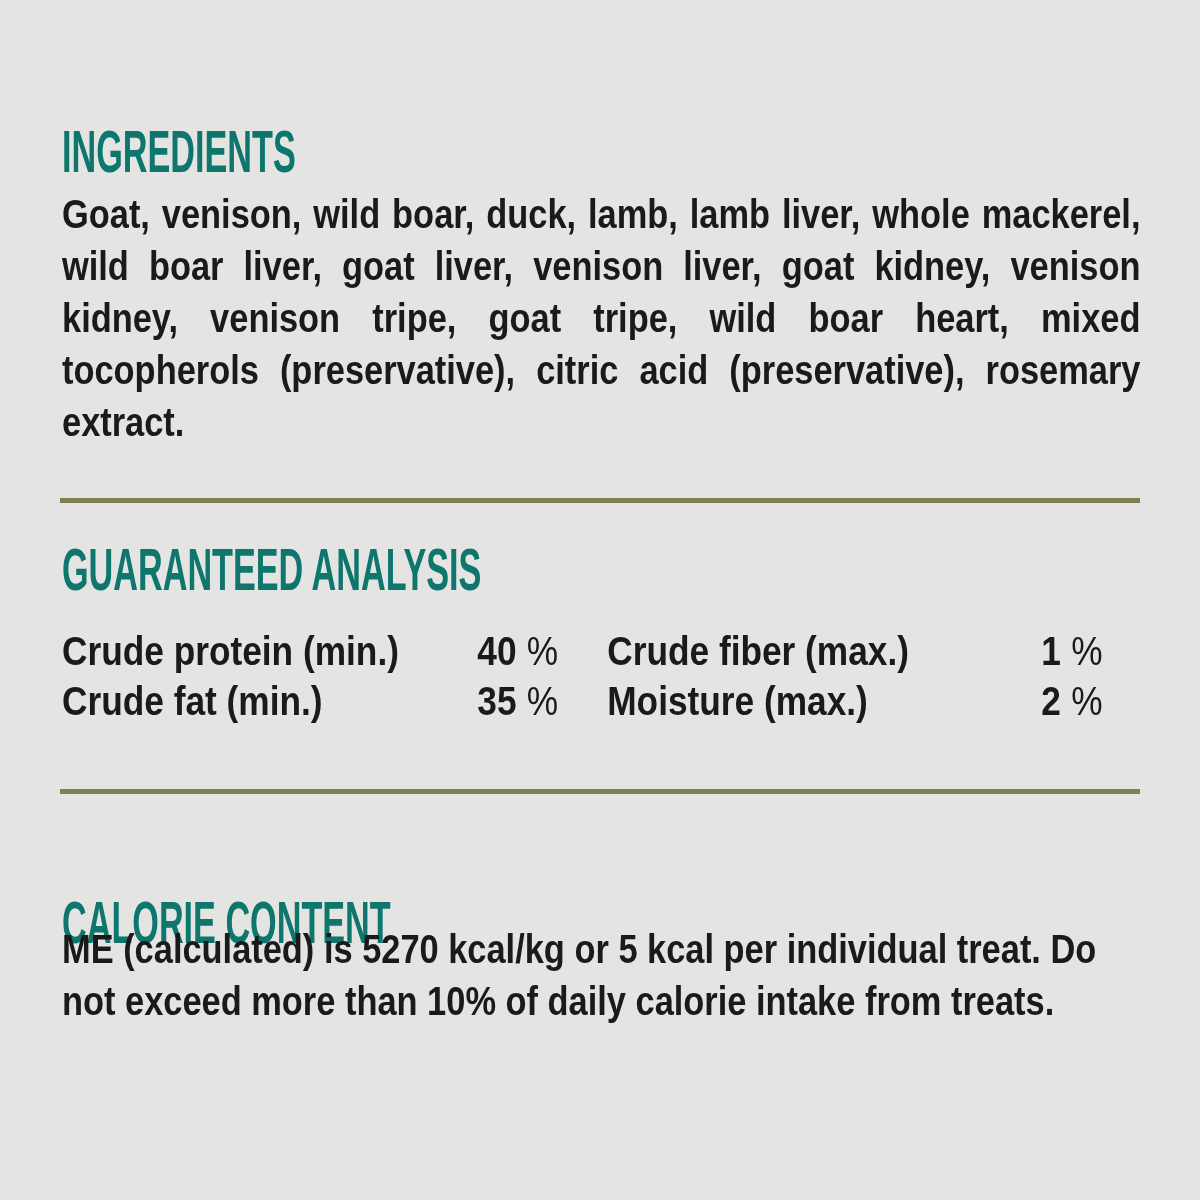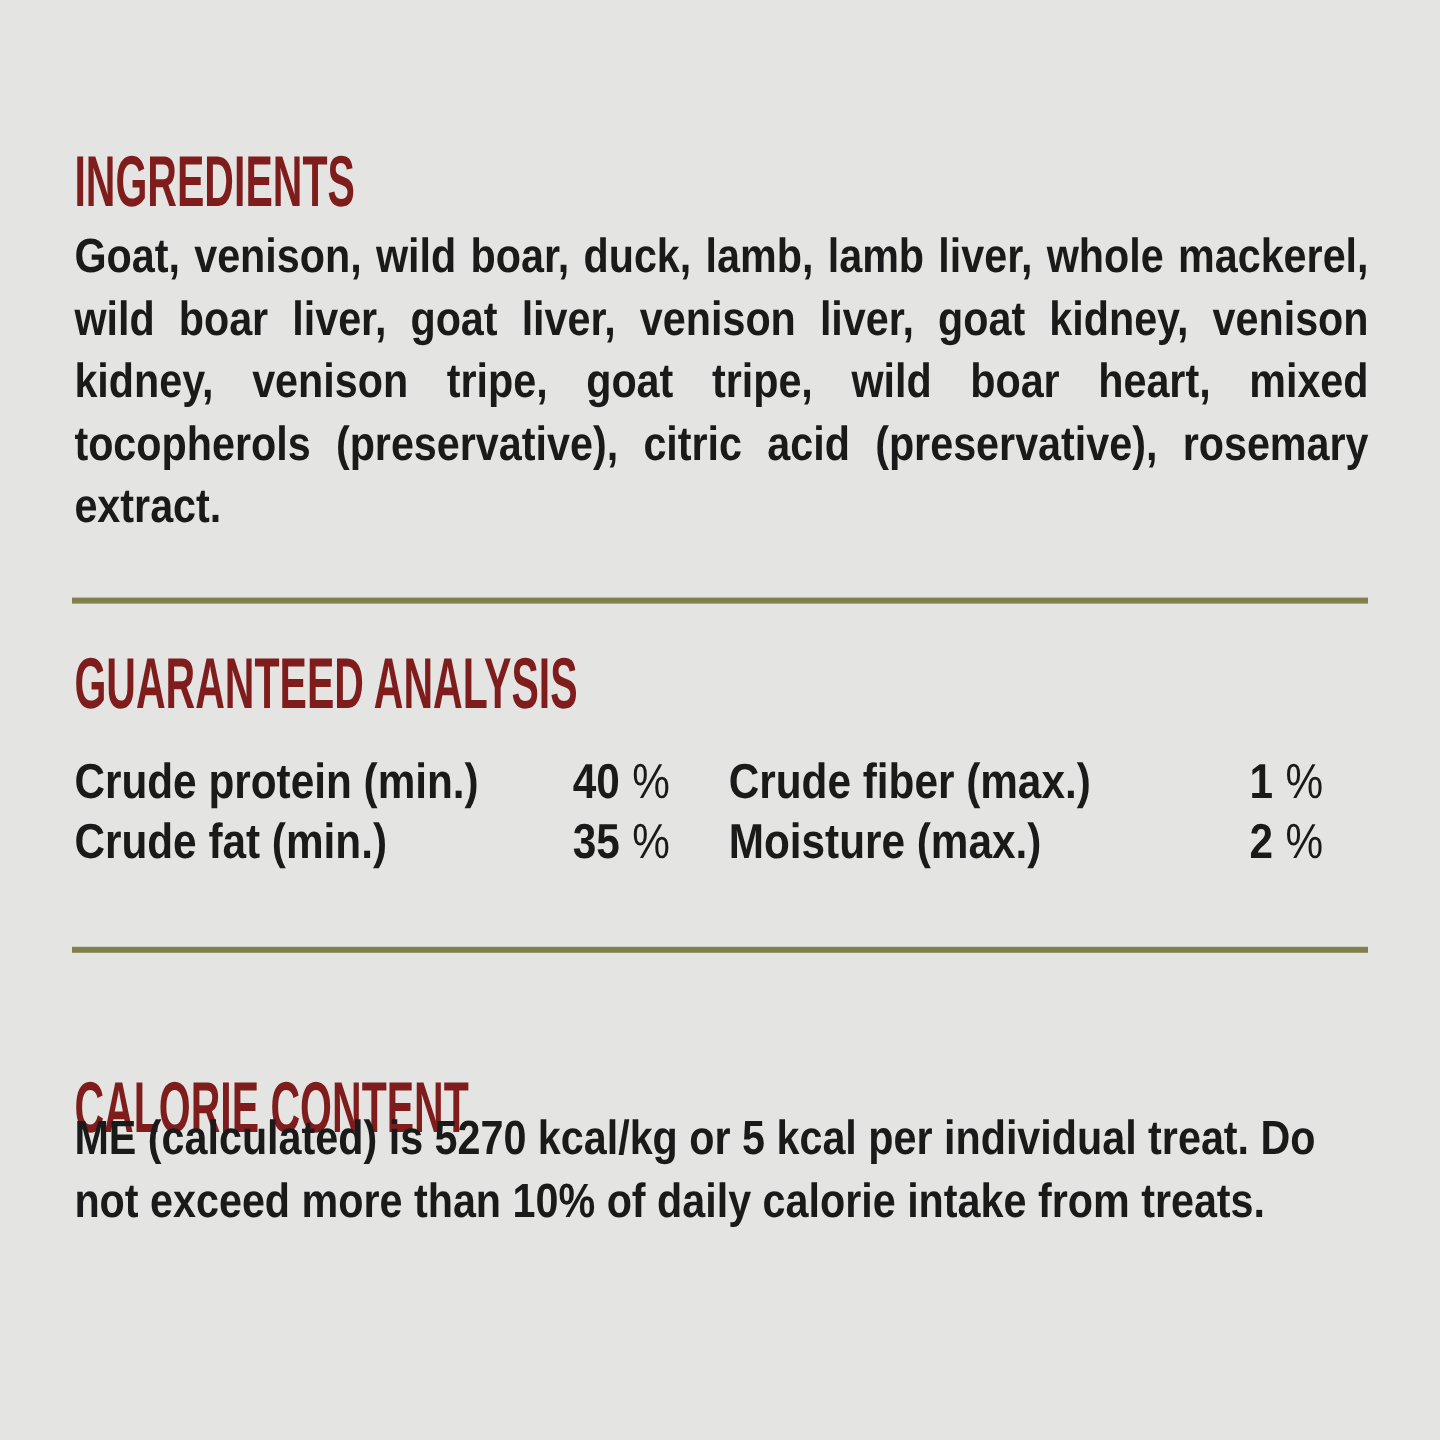--- a/index.html
+++ b/index.html
@@ -10,21 +10,21 @@
     overflow: hidden;
     font-family: "Liberation Sans", "DejaVu Sans", sans-serif;
     color: #1a1a1a;
   }
   .label-canvas { position: absolute; inset: 0; }
 
   
   .heading {
     position: absolute; left: 62px; margin: 0;
     font-size: 60px; line-height: 60px; font-weight: 700;
-    color: #7f1d1d; white-space: nowrap;
+    color: #0f766e; white-space: nowrap;
   }
   .squeeze { display: inline-block; transform: scaleX(0.57); transform-origin: 0 0; }
   #h-ingredients { top: 122px; }
   #h-guaranteed  { top: 540px; }
   #h-calorie     { top: 893px; }
 
   
   .condense { width: 1254px; transform: scaleX(0.86); transform-origin: 0 0; }
   .para {
     position: absolute; left: 62px; margin: 0;

